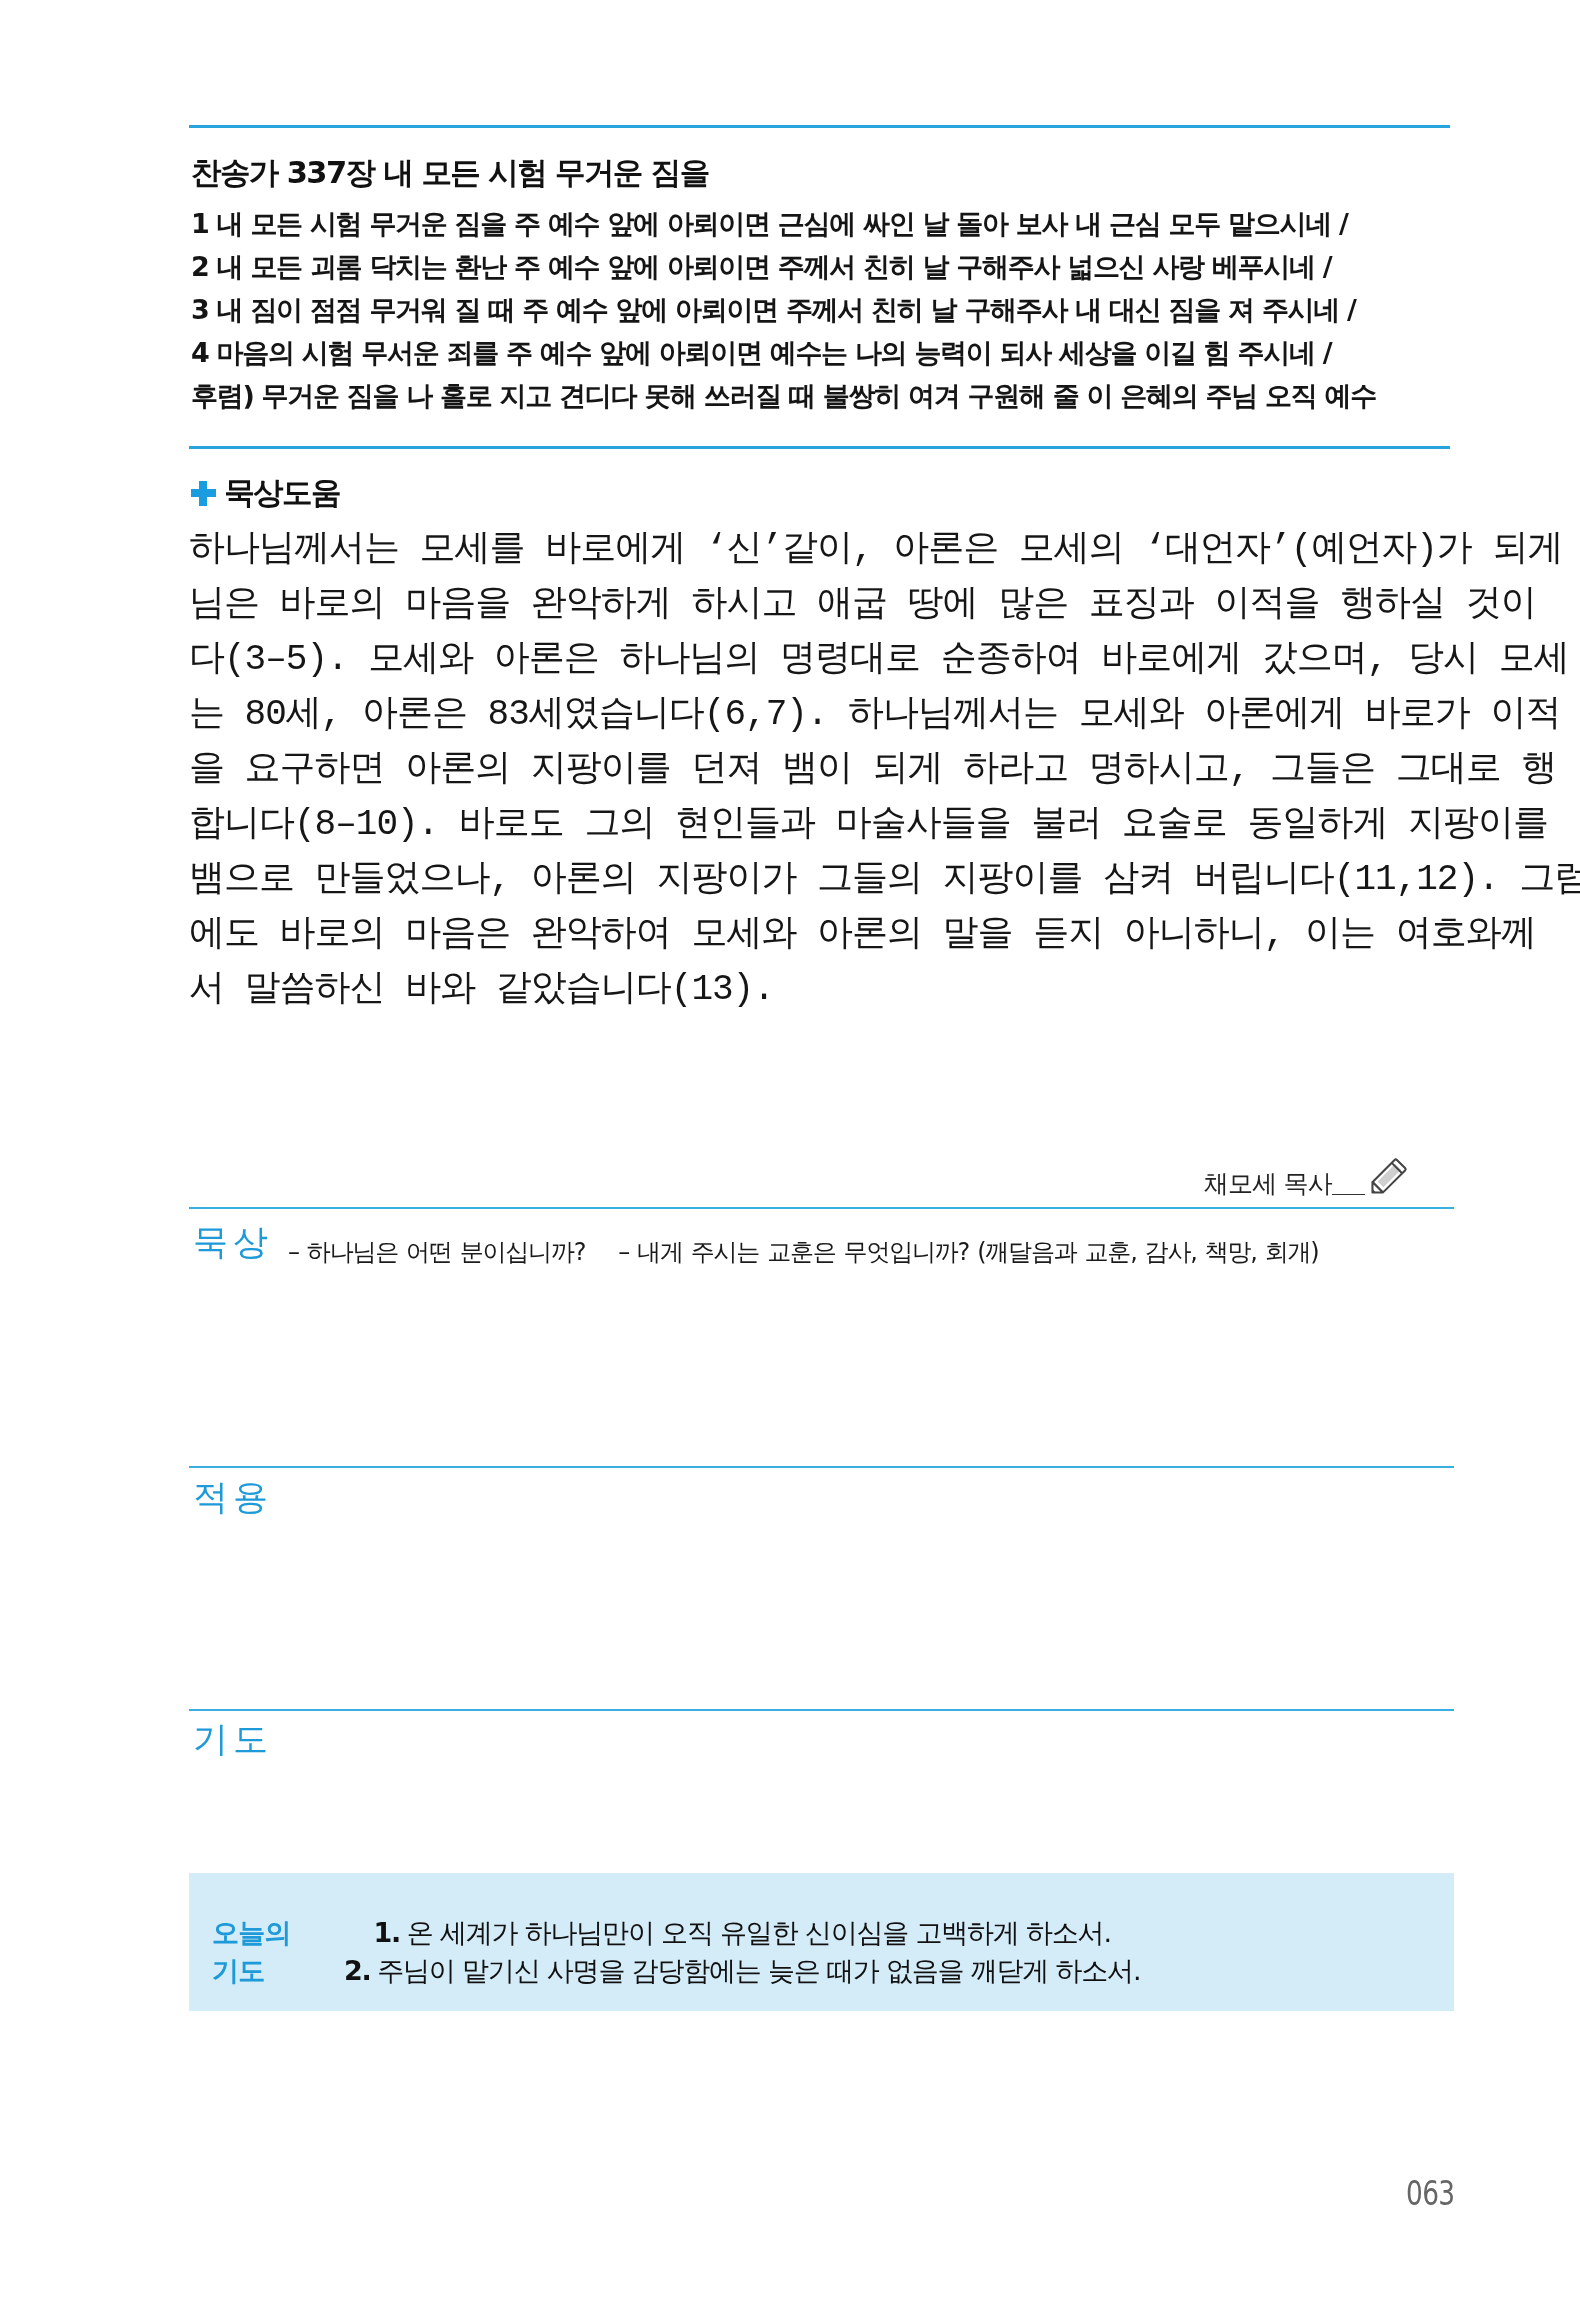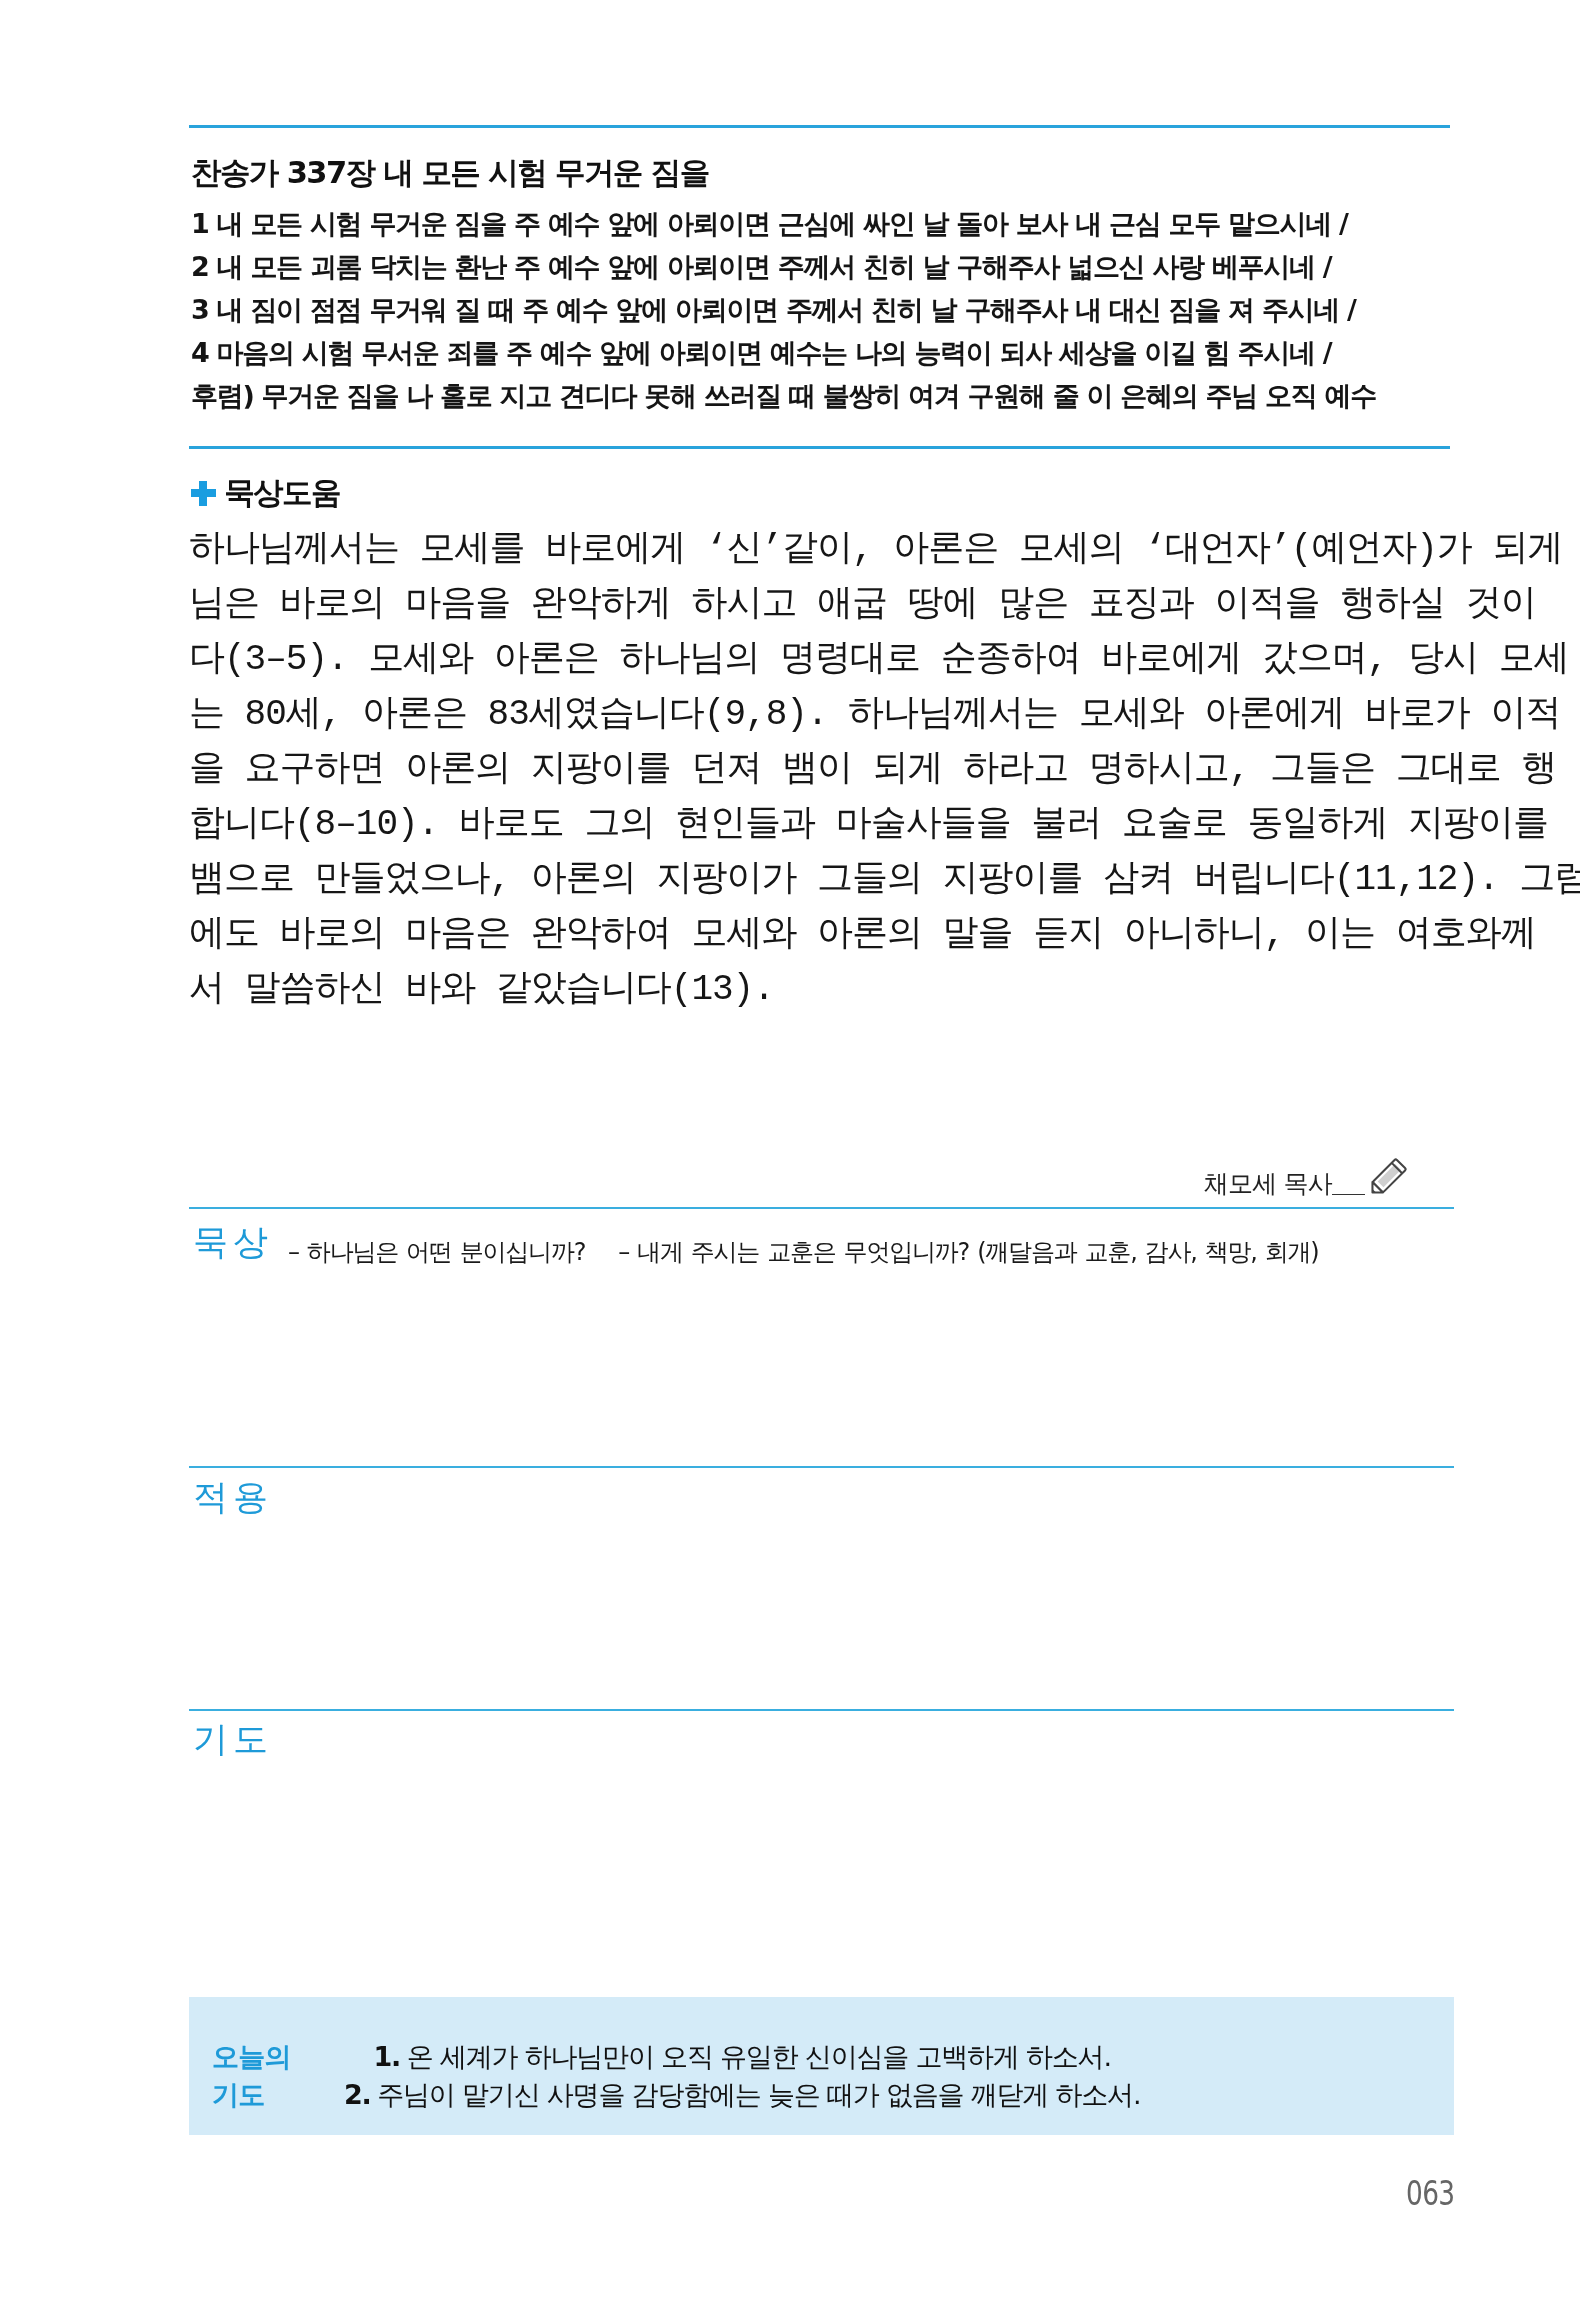--- a/index.html
+++ b/index.html
@@ -39,21 +39,21 @@
   .author { position: absolute; right: 165px; top: 1149px; display: flex; align-items: flex-end; }
   .author-name { font-size: 25px; letter-spacing: -0.8px; color: #222; }
   .author-underline { width: 33px; border-bottom: 1.6px solid #333; margin-bottom: 5px; }
   .pencil-icon { width: 51px; height: 51px; }
 
   .section-label { position: absolute; left: 193px; font-size: 35px; color: #1e9ad8; letter-spacing: 5px; }
   .meditation-q { position: absolute; left: 288px; top: 1236px; font-size: 24px; letter-spacing: -1.2px; color: #1a1a1a; white-space: nowrap; word-spacing: 1.6px; }
   .meditation-q span { margin-right: 25px; }
 
   .today-box {
-    position: absolute; left: 189px; top: 1997px; width: 1265px; height: 138px;
+    position: absolute; left: 189px; top: 1873px; width: 1265px; height: 138px;
     background: #d4ebf8;
   }
   .today-label { position: absolute; left: 23px; top: 41px; font-size: 27px; font-weight: bold; color: #1e9ad8; line-height: 38px; letter-spacing: -0.8px; }
   .today-items { position: absolute; left: 155px; top: 41px; }
   .today-item { font-size: 27px; line-height: 38px; letter-spacing: -1.2px; color: #111; white-space: nowrap; text-align: center; }
   .today-item b { margin-right: 6.6px; }
 
   .page-number { position: absolute; left: 1406px; top: 2174px; font-size: 33px; color: #666; letter-spacing: -0.8px; font-family: "DejaVu Sans", sans-serif; transform: scaleX(0.8); transform-origin: left; }
 </style>
 </head>
@@ -74,21 +74,21 @@
 
 <div class="help-head">
   <span class="plus-icon"></span>
   <span class="help-title">묵상도움</span>
 </div>
 
 <div class="body-text">
   <div class="body-line">하나님께서는 모세를 바로에게 ‘신’같이, 아론은 모세의 ‘대언자’(예언자)가 되게</div>
   <div class="body-line">님은 바로의 마음을 완악하게 하시고 애굽 땅에 많은 표징과 이적을 행하실 것이</div>
   <div class="body-line">다(3–5). 모세와 아론은 하나님의 명령대로 순종하여 바로에게 갔으며, 당시 모세</div>
-  <div class="body-line">는 80세, 아론은 83세였습니다(9,8). 하나님께서는 모세와 아론에게 바로가 이적</div>
+  <div class="body-line">는 80세, 아론은 83세였습니다(6,7). 하나님께서는 모세와 아론에게 바로가 이적</div>
   <div class="body-line">을 요구하면 아론의 지팡이를 던져 뱀이 되게 하라고 명하시고, 그들은 그대로 행</div>
   <div class="body-line">합니다(8–10). 바로도 그의 현인들과 마술사들을 불러 요술로 동일하게 지팡이를</div>
   <div class="body-line">뱀으로 만들었으나, 아론의 지팡이가 그들의 지팡이를 삼켜 버립니다(11,12). 그럼</div>
   <div class="body-line">에도 바로의 마음은 완악하여 모세와 아론의 말을 듣지 아니하니, 이는 여호와께</div>
   <div class="body-line last">서 말씀하신 바와 같았습니다(13).</div>
 </div>
 
 <div class="author">
   <span class="author-name">채모세 목사</span>
   <span class="author-underline"></span>

